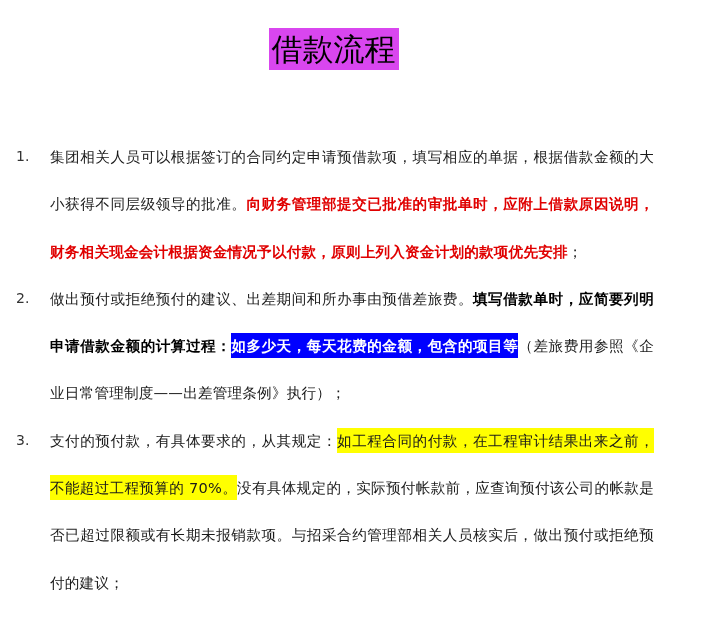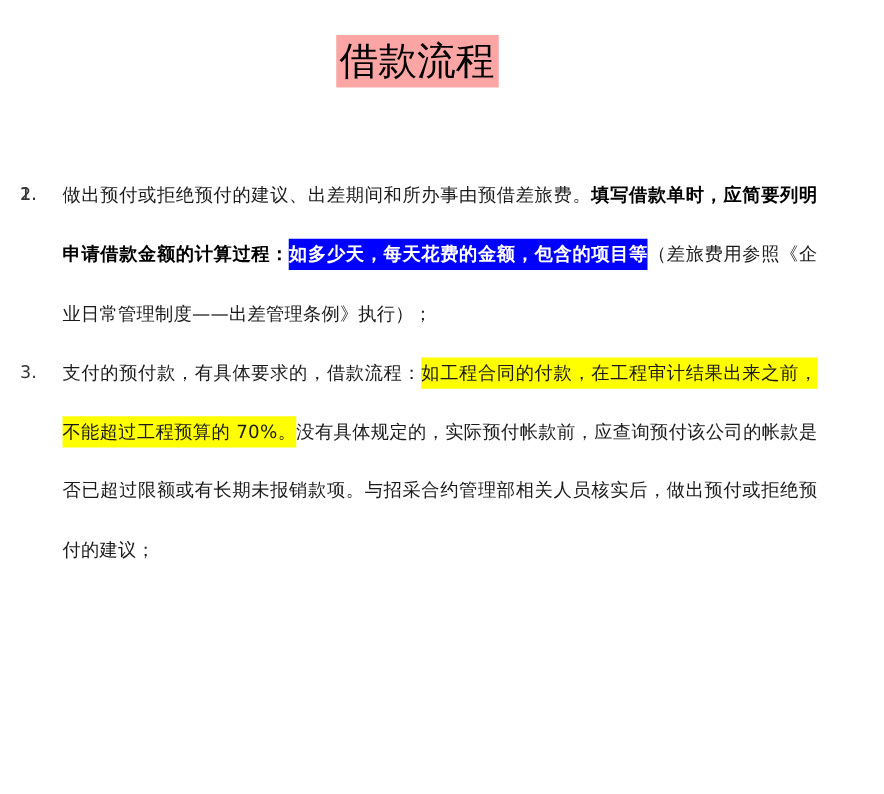--- a/index.html
+++ b/index.html
@@ -6,21 +6,21 @@
   body {
     width: 707px; height: 635px; overflow: hidden; position: relative;
     font-family: "DejaVu Sans", "Liberation Sans", sans-serif;
     color: #1a1a1a;
   }
   .title-wrap {
     position: absolute; top: 28px; left: 0; width: 707px; text-align: center;
   }
   .title {
     display: inline-block;
-    background: #fca5a5;
+    background: #d946ef;
     font-family: "DejaVu Serif", "Liberation Serif", serif;
     font-size: 31px; line-height: 42px; padding: 0 3px;
     color: #000;
     margin-left: -40px;
   }
   .list { position: absolute; top: 133px; left: 0; width: 707px; }
   .item { position: relative; }
   .num {
     position: absolute; left: 16px; top: 0;
     font-size: 14px; line-height: 47.3px; color: #333;
@@ -39,24 +39,25 @@
 </head>
 <body>
 
 <div class="title-wrap">
   <span class="title">借款流程</span>
 </div>
 
 <div class="list">
   <div class="item">
     <span class="num">1.</span>
+    <div class="body"><span>集团相关人员可以根据签订的合同约定申请预借款项，填写相应的单据，根据借款金额的大小获得不同层级领导的批准。</span><span class="red">向财务管理部提交已批准的审批单时，应附上借款原因说明，财务相关现金会计根据资金情况予以付款，原则上列入资金计划的款项优先安排</span><span>；</span></div>
   </div>
 
   <div class="item">
     <span class="num">2.</span>
     <div class="body"><span>做出预付或拒绝预付的建议、出差期间和所办事由预借差旅费。</span><span class="bold">填写借款单时，应简要列明申请借款金额的计算过程：</span><span class="hl-blue">如多少天，每天花费的金额，包含的项目等</span><span>（差旅费用参照《企业日常管理制度——出差管理条例》执行）；</span></div>
   </div>
 
   <div class="item">
     <span class="num">3.</span>
-    <div class="body"><span>支付的预付款，有具体要求的，借款流程：</span><span class="hl-yellow">如工程合同的付款，在工程审计结果出来之前，不能超过工程预算的 70%。</span><span>没有具体规定的，实际预付帐款前，应查询预付该公司的帐款是否已超过限额或有长期未报销款项。与招采合约管理部相关人员核实后，做出预付或拒绝预付的建议；</span></div>
+    <div class="body"><span>支付的预付款，有具体要求的，从其规定：</span><span class="hl-yellow">如工程合同的付款，在工程审计结果出来之前，不能超过工程预算的 70%。</span><span>没有具体规定的，实际预付帐款前，应查询预付该公司的帐款是否已超过限额或有长期未报销款项。与招采合约管理部相关人员核实后，做出预付或拒绝预付的建议；</span></div>
   </div>
 </div>
 
 </body></html>

